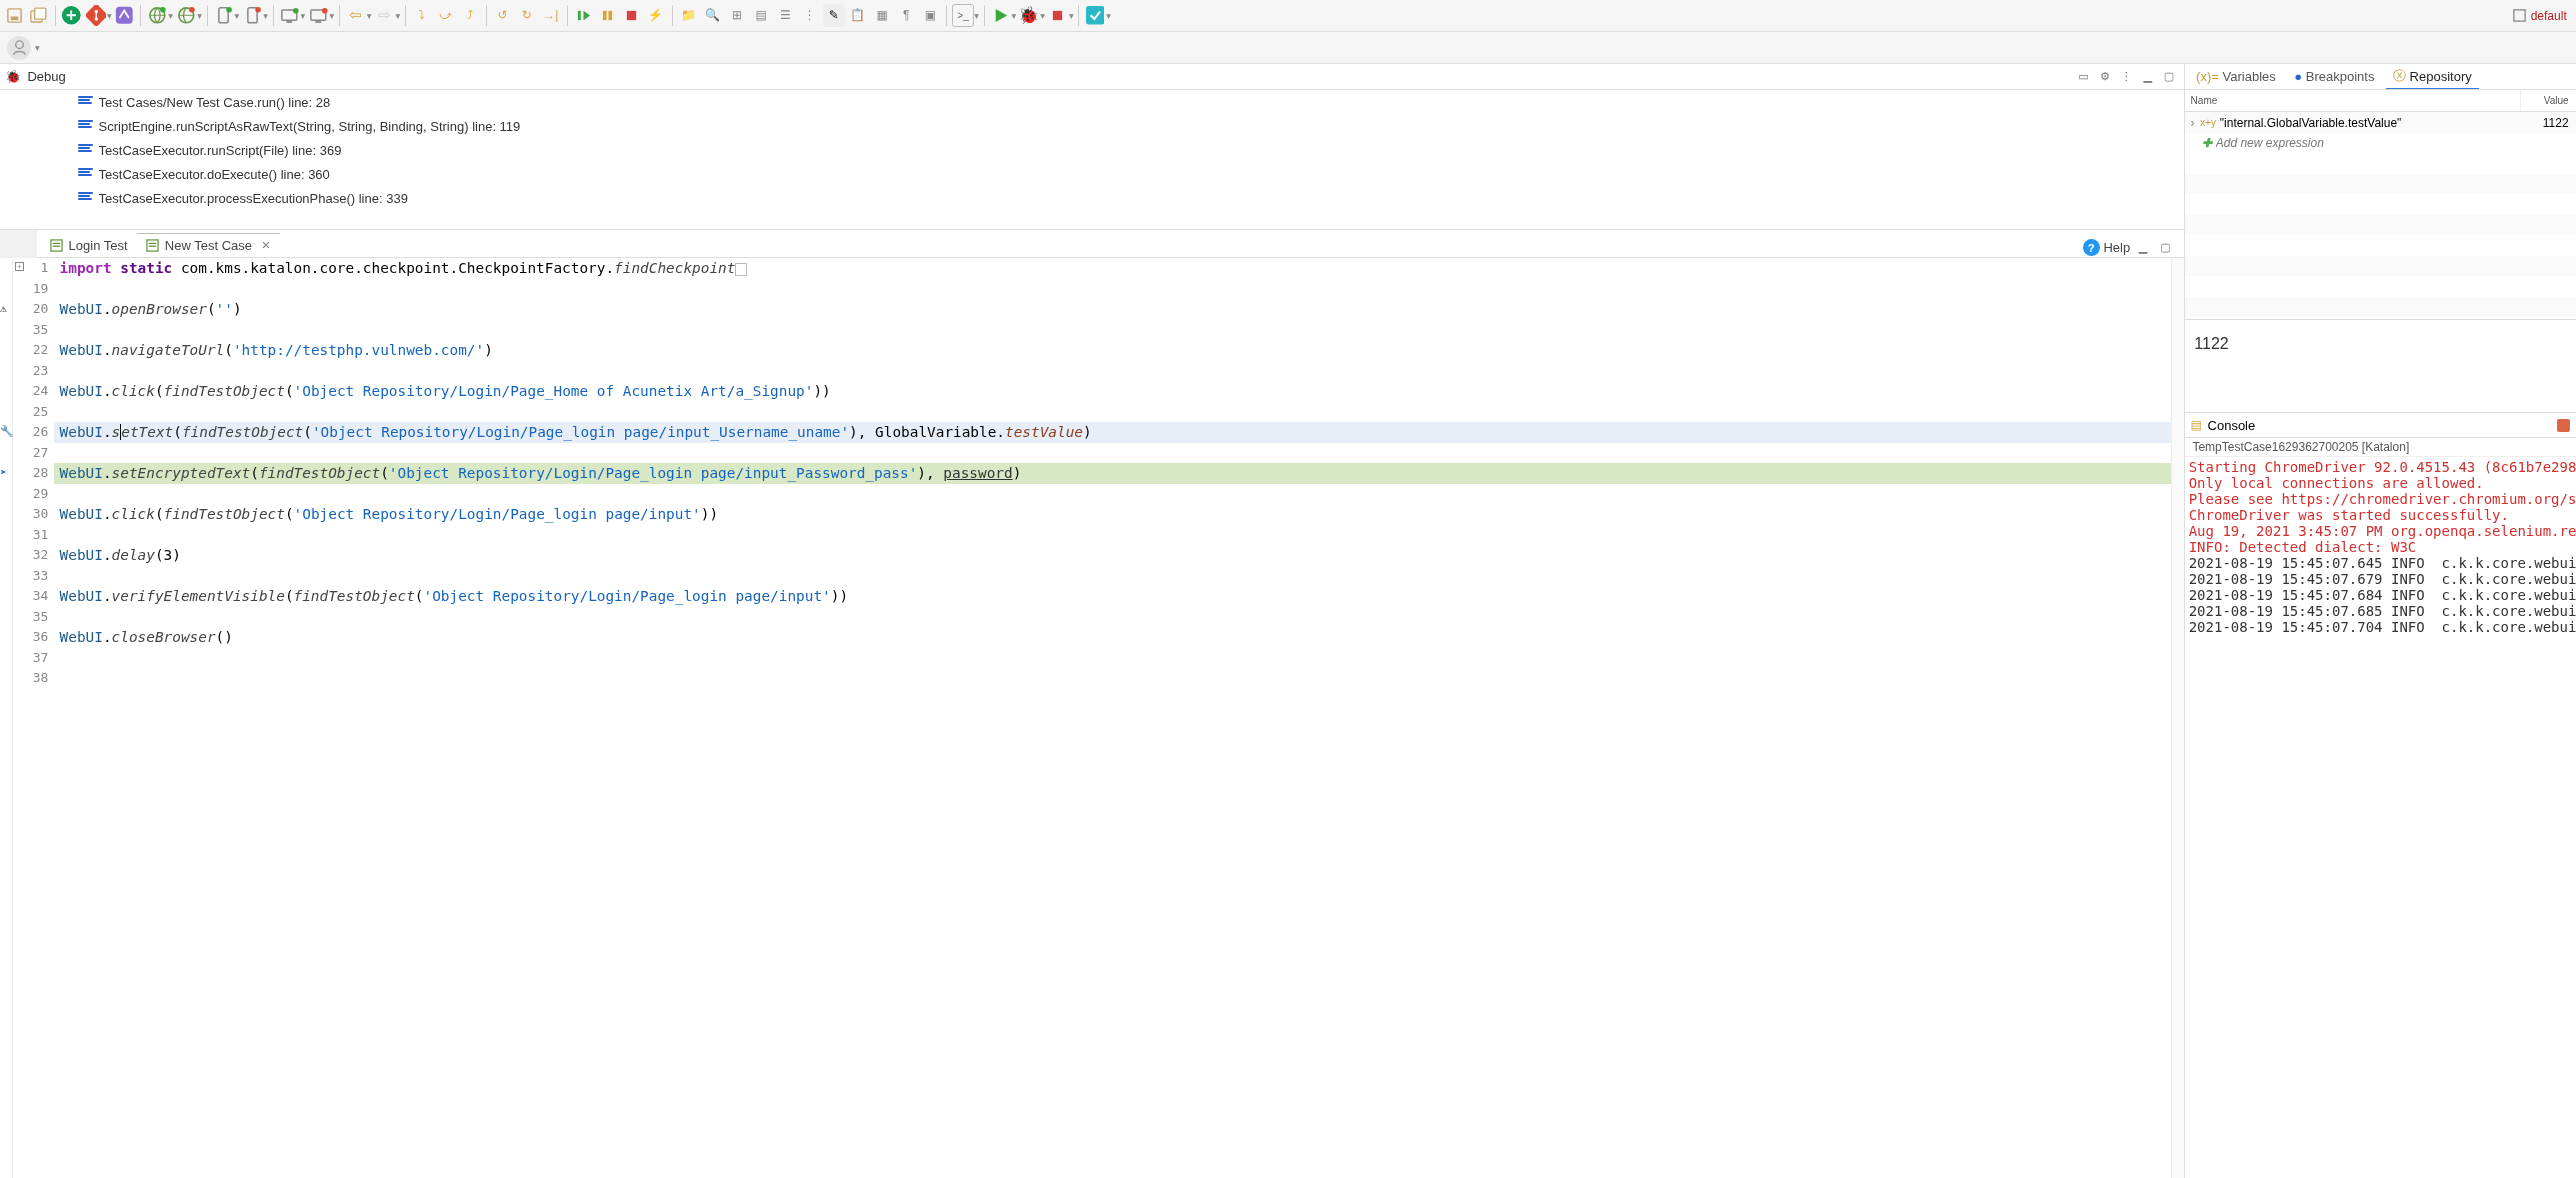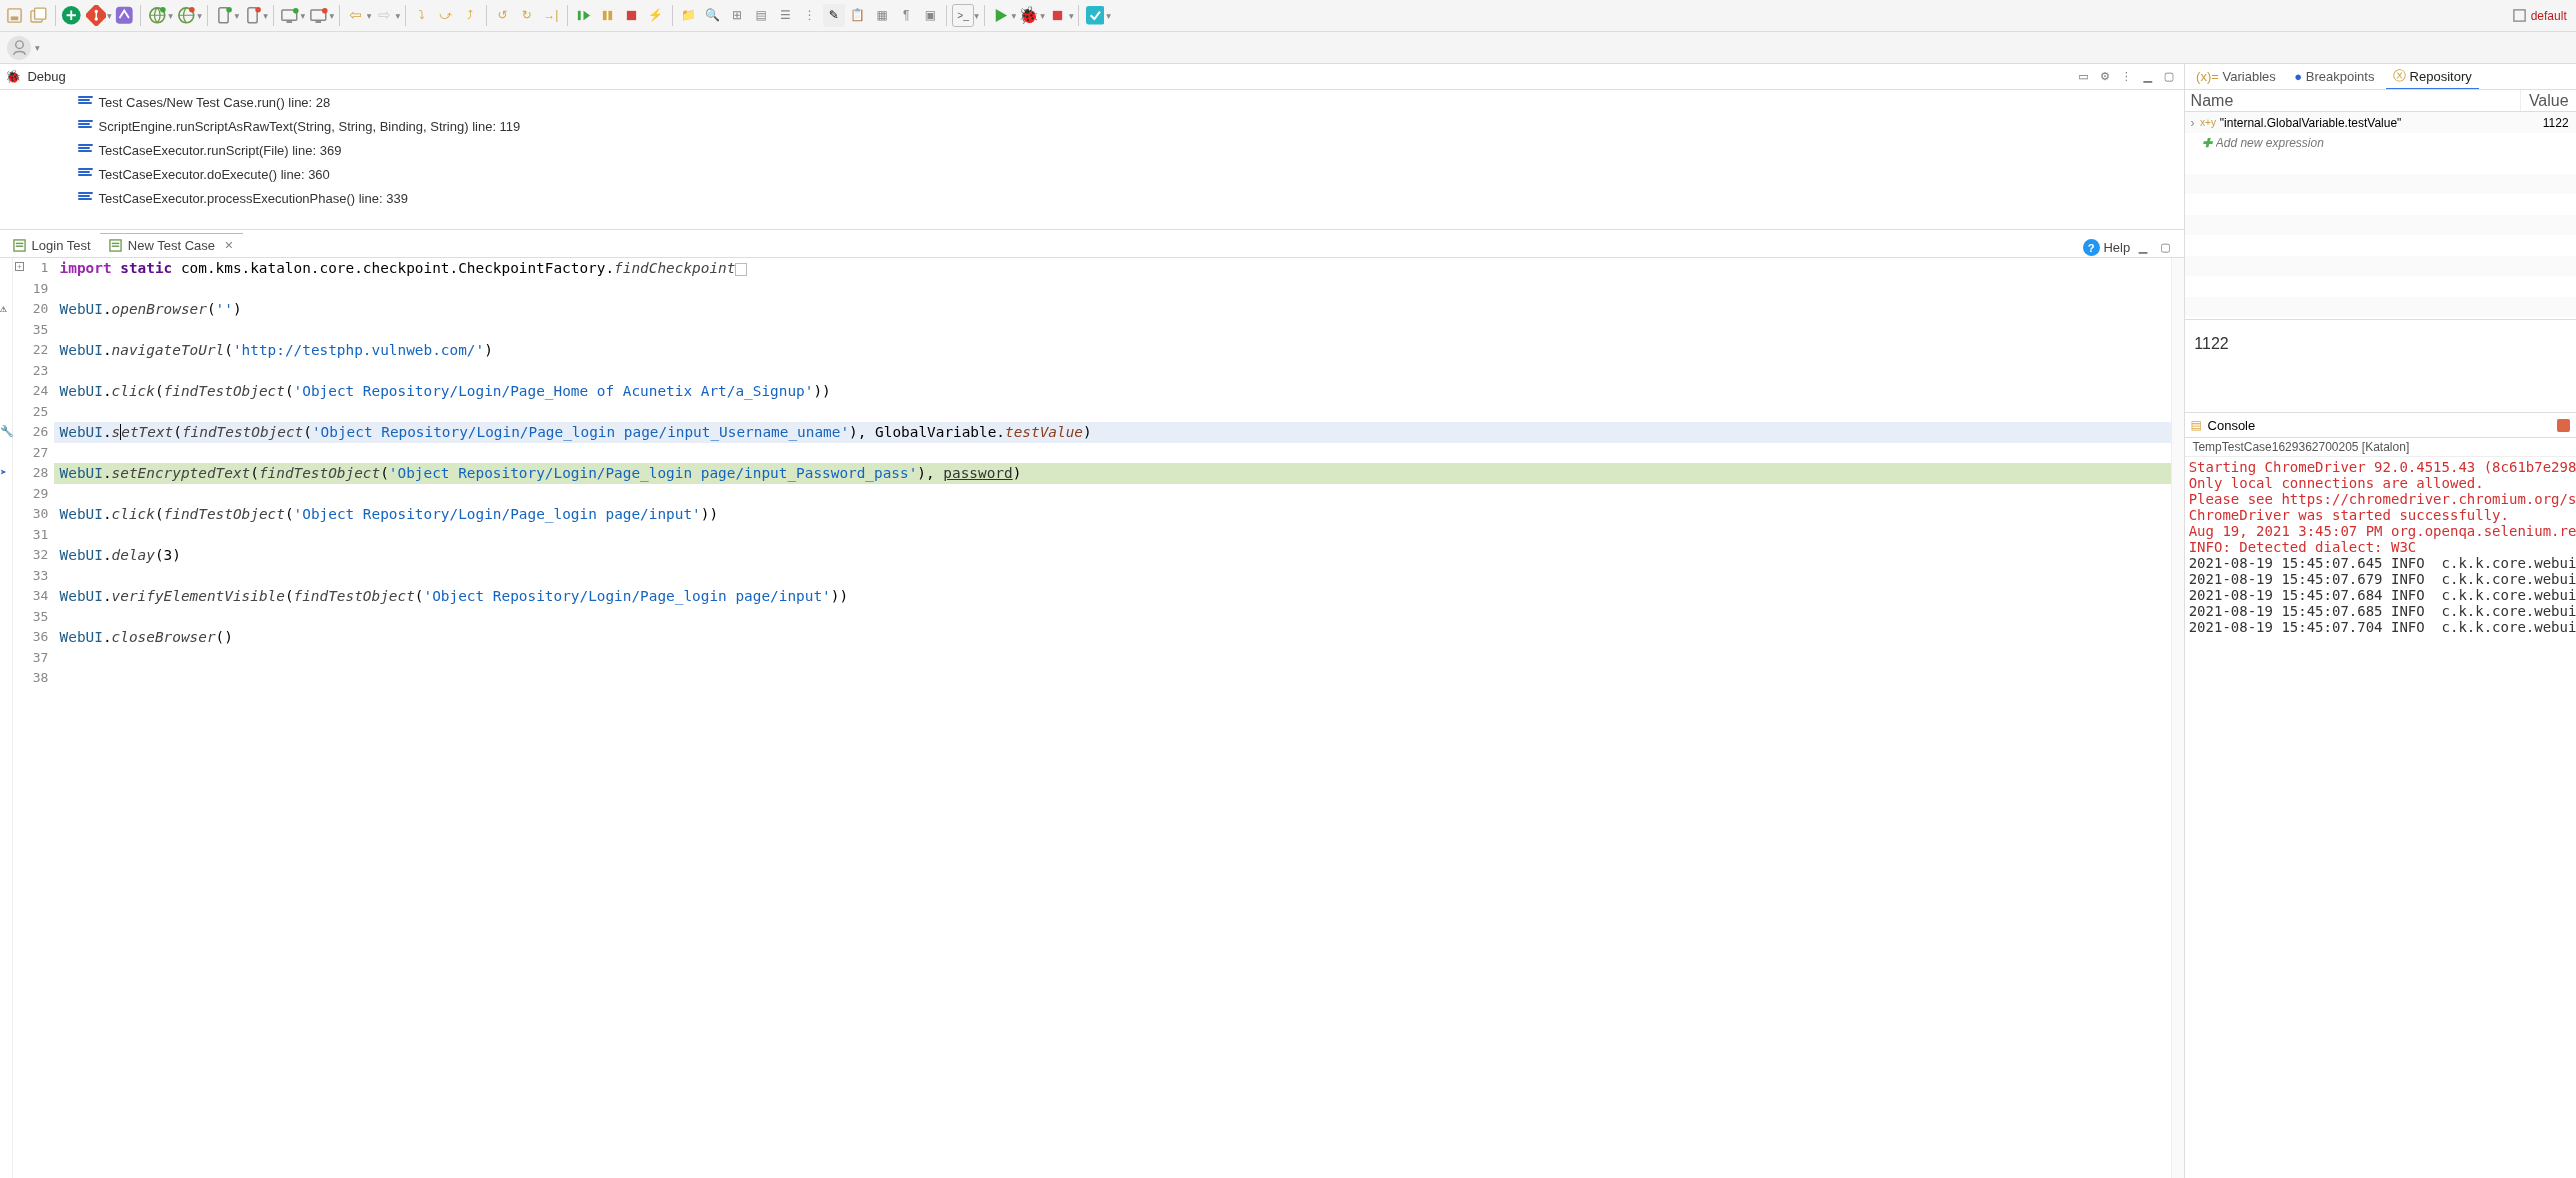--- a/index.html
+++ b/index.html
@@ -16,21 +16,21 @@
 .panel-header { background:#fff; border-bottom:0.9px solid #ddd; height:26px; display:flex; align-items:center; padding:0 5.6px; gap:9.3px; }
 .debug-tab { display:flex; align-items:center; gap:5.6px; font-size:13px; color:#333; }
 .bug-icon { color:#8bc34a; }
 .hdr-icons { margin-left:auto; display:flex; gap:2.8px; }
 .hdr-btn { width:18.6px;height:18.6px;display:flex;align-items:center;justify-content:center;cursor:pointer;font-size:11.2px;color:#777; }
 .stack-list { background:#fff; overflow:auto; height:140px; border-bottom:1.9px solid #ddd; }
 .stack-row { display:flex; align-items:center; height:24px; padding-left:78px; font-size:13px; color:#333; cursor:pointer; }
 .stack-icon { width:15px; height:11.2px; display:inline-flex; flex-direction:column; gap:0.9px; margin-right:5.6px; }
 .stack-icon span { height:1.9px; background:#2962d1; border-radius:0.9px; }
 .stack-icon span:nth-child(2){width:80%} .stack-icon span:nth-child(3){width:90%}
-.editor-tabs { background:#fff; height:28px; display:flex; align-items:flex-end; border-bottom:0.9px solid #ddd; padding:0 3.7px; }
+.editor-tabs { background:#fff; height:28px; display:flex; align-items:flex-end; border-bottom:0.9px solid #ddd; padding:0 3.7px;margin-left:37px; }
 .etab { display:flex; align-items:center; height:24px; padding:0 9.3px; gap:5.6px; font-size:13px; color:#444; cursor:pointer; border-top:0.9px solid transparent; }
 .etab.active { background:#fff; border-top:1.9px solid #bbb; }
 .etab-close { font-size:11.2px; color:#888; cursor:pointer; margin-left:3.7px; }
 .help-grp { margin-left:auto; display:flex; align-items:center; gap:3.7px; padding-right:5.6px; }
 .help-icon { width:17px;height:17px;border-radius:50%;background:#2196f3;color:#fff;font-size:11.2px;font-weight:bold;display:flex;align-items:center;justify-content:center; }
 .editor { flex:1; background:#fff; display:flex; overflow:hidden; font-family: Menlo, Consolas, monospace; font-size:14.4px; }
 .gutter { width:41px; background:#fff; text-align:right; padding-right:5.6px; color:#888; font-size:13px; user-select:none; }
 .gutter .gl { height:20.5px; line-height:20.5px; position:relative; }
 .gutter .fold { position:absolute; left:1.9px; top:3.7px; width:9.3px;height:9.3px;border:0.9px solid #888;font-size:7.4px;line-height:7.4px;text-align:center;color:#888;background:#fff; }
 .code { flex:1; overflow:auto; white-space:pre; position:relative; }
@@ -43,21 +43,21 @@
 .var { text-decoration:underline; color:#333; }
 .marker-col { width:13px; background:#fff; border-right:0.9px solid #eee; }
 .marker-col .mk { height:20.5px; position:relative; }
 .mk .warn { position:absolute; left:0; top:2.8px; font-size:11.2px; }
 .mk .arr { position:absolute; left:0; top:2.8px; color:#2962c9; font-size:11.2px; }
 .right-ruler { width:13px; background:#fafafa; border-left:0.9px solid #eee; }
 .tabs-right { display:flex; height:26px; background:#fff; border-bottom:0.9px solid #ddd; align-items:center; padding:0 3.7px; gap:3.7px; }
 .rtab { display:flex; align-items:center; gap:3.7px; font-size:13px; color:#555; padding:0 7.4px; height:24px; cursor:pointer; }
 .rtab.active { color:#222; border-bottom:1.9px solid #3578e5; }
 .var-table { background:#fff; }
-.vt-head { display:flex; height:22.3px; border-bottom:0.9px solid #ddd; font-size:16px; color:#555; }
+.vt-head { display:flex; height:22.3px; border-bottom:0.9px solid #ddd; font-size:10px; color:#555; }
 .vt-name { flex:1; padding-left:5.6px; line-height:22.3px; }
 .vt-val { width:56px; text-align:right; padding-right:7.4px; line-height:22.3px; border-left:0.9px solid #eee; }
 .vt-row { display:flex; height:20.5px; font-size:12px; align-items:center; }
 .vt-row:nth-child(odd){background:#fafafa;}
 .vt-row .ex { width:15px; text-align:center; color:#888; cursor:pointer; }
 .vt-row .ico { color:#c7a042; font-size:10.2px; margin-right:3.7px; }
 .vt-row .txt { flex:1; white-space:nowrap; overflow:hidden; }
 .vt-row .val { width:56px; text-align:right; padding-right:7.4px; }
 .vt-row.add { font-style:italic; color:#777; }
 .plus { color:#4caf50; font-weight:bold; margin:0 3.7px 0 17px; }

